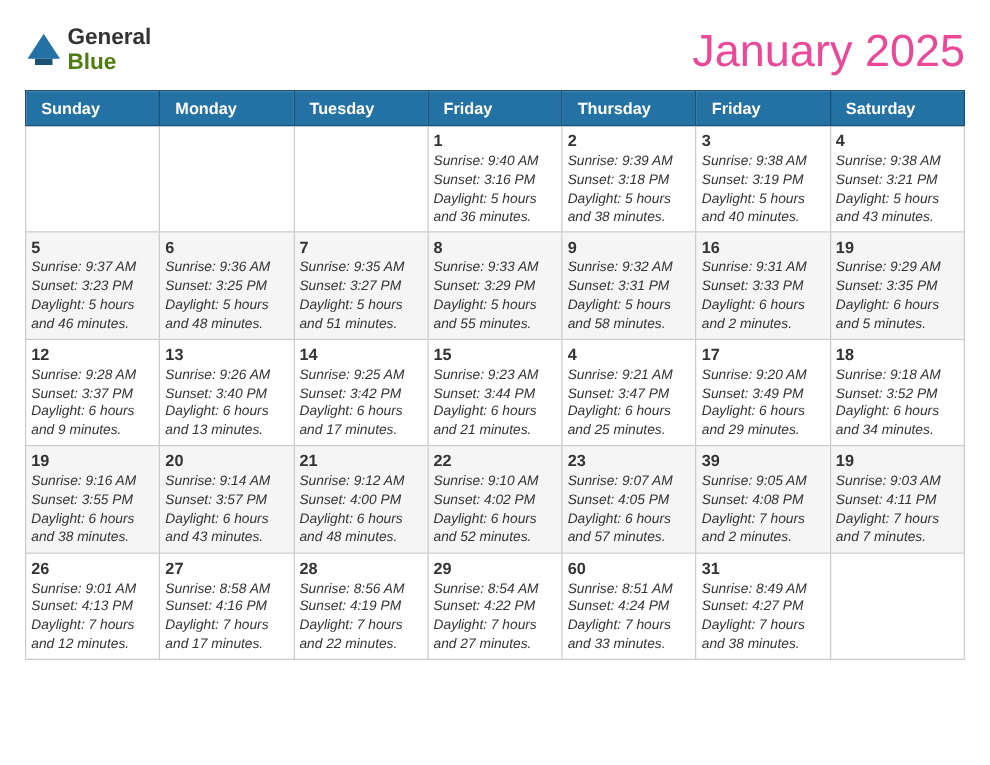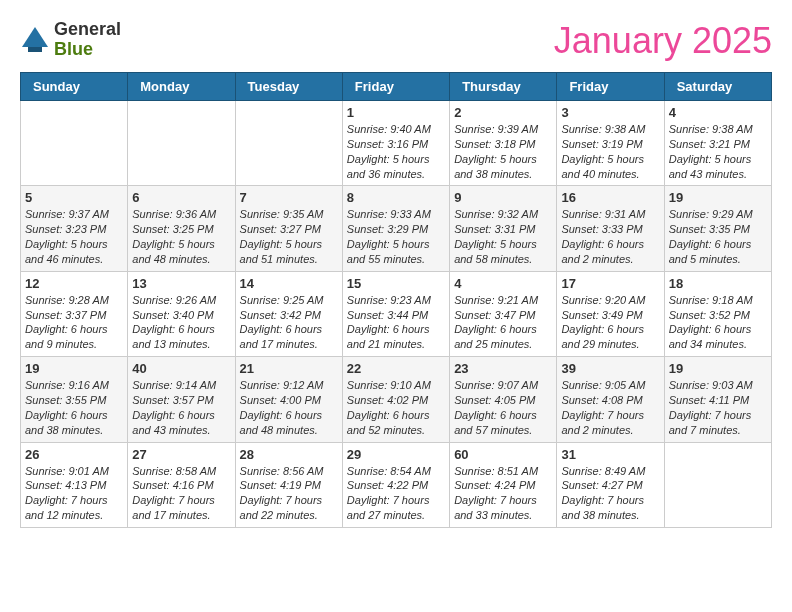--- a/index.html
+++ b/index.html
@@ -196,21 +196,21 @@
           <span class="day-number">18</span>
           <div class="day-info">Sunrise: 9:18 AM<br>Sunset: 3:52 PM<br>Daylight: 6 hours and 34 minutes.</div>
         </td>
       </tr>
       <tr>
         <td>
           <span class="day-number">19</span>
           <div class="day-info">Sunrise: 9:16 AM<br>Sunset: 3:55 PM<br>Daylight: 6 hours and 38 minutes.</div>
         </td>
         <td>
-          <span class="day-number">40</span>
+          <span class="day-number">20</span>
           <div class="day-info">Sunrise: 9:14 AM<br>Sunset: 3:57 PM<br>Daylight: 6 hours and 43 minutes.</div>
         </td>
         <td>
           <span class="day-number">21</span>
           <div class="day-info">Sunrise: 9:12 AM<br>Sunset: 4:00 PM<br>Daylight: 6 hours and 48 minutes.</div>
         </td>
         <td>
           <span class="day-number">22</span>
           <div class="day-info">Sunrise: 9:10 AM<br>Sunset: 4:02 PM<br>Daylight: 6 hours and 52 minutes.</div>
         </td>

